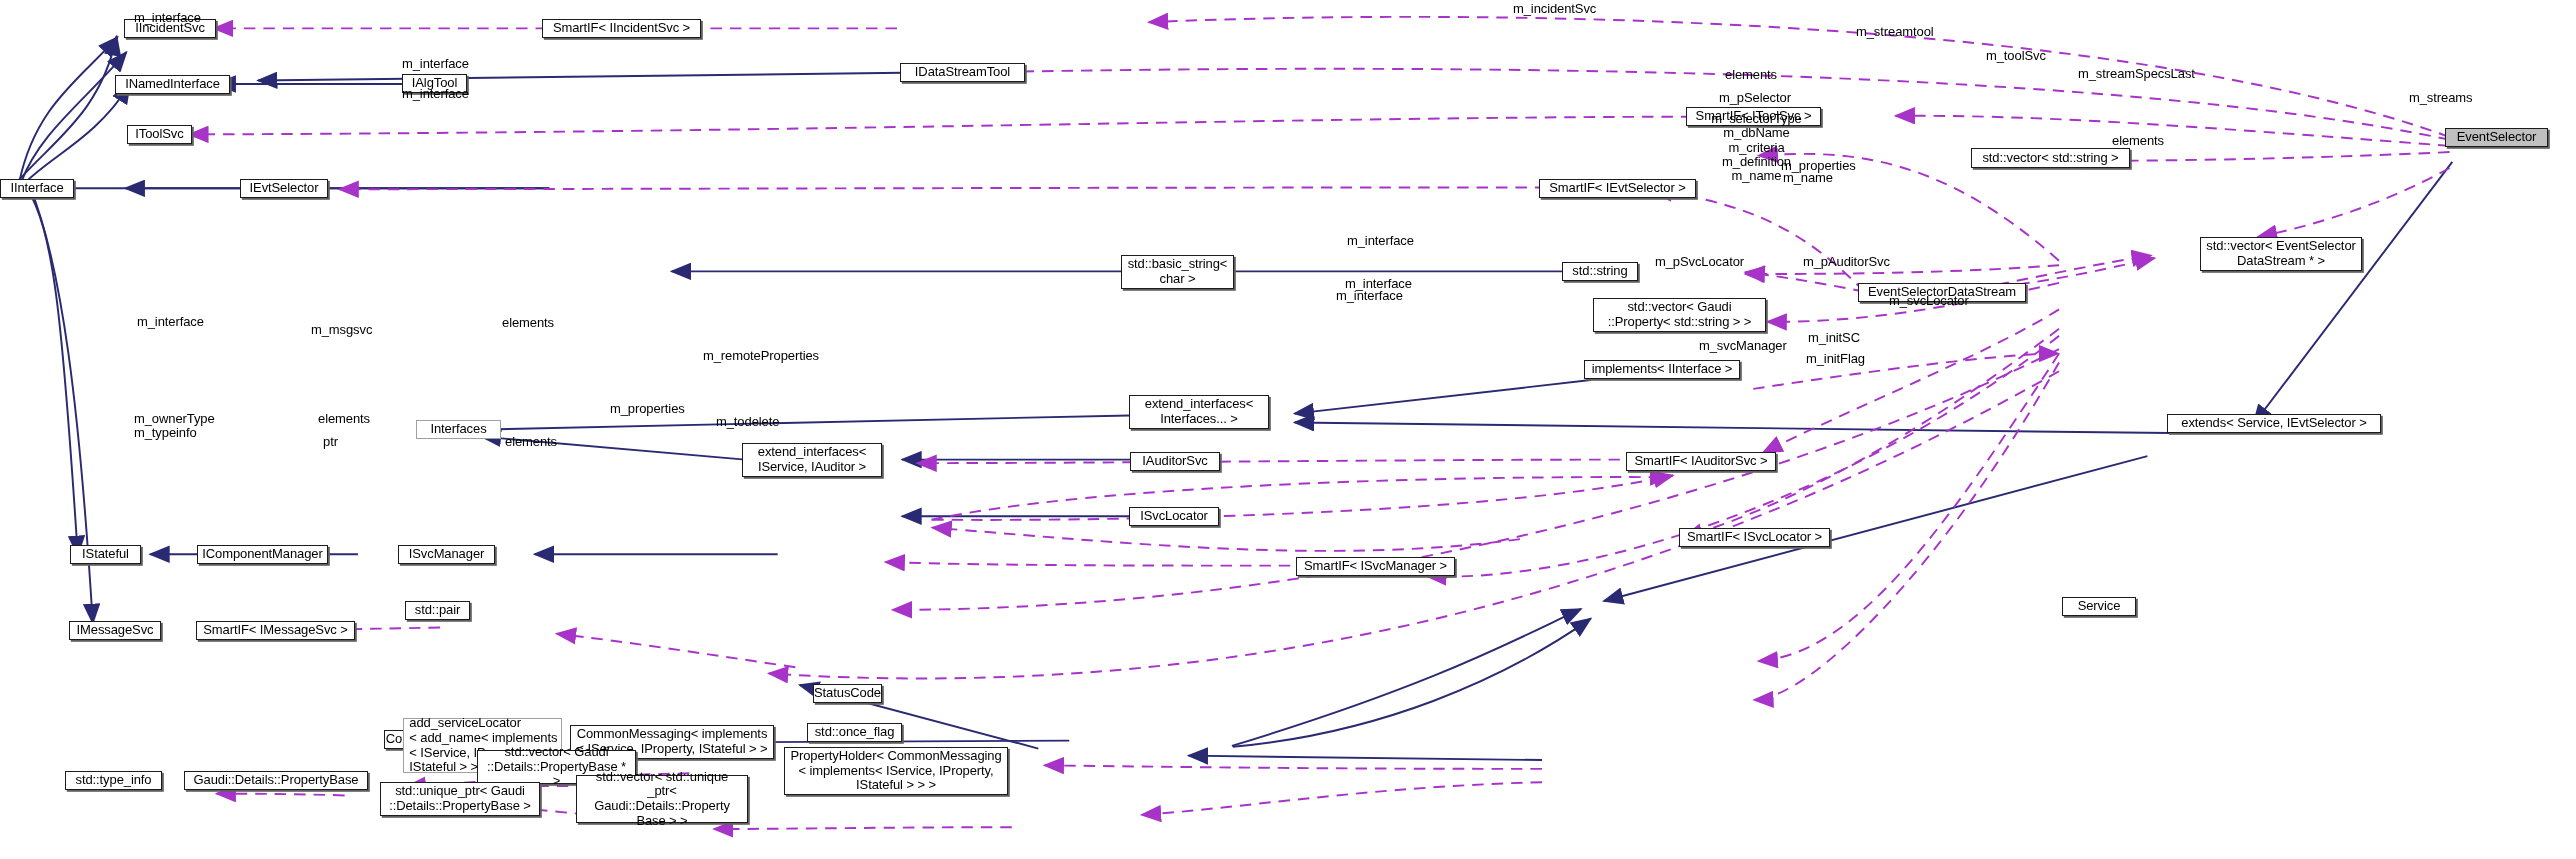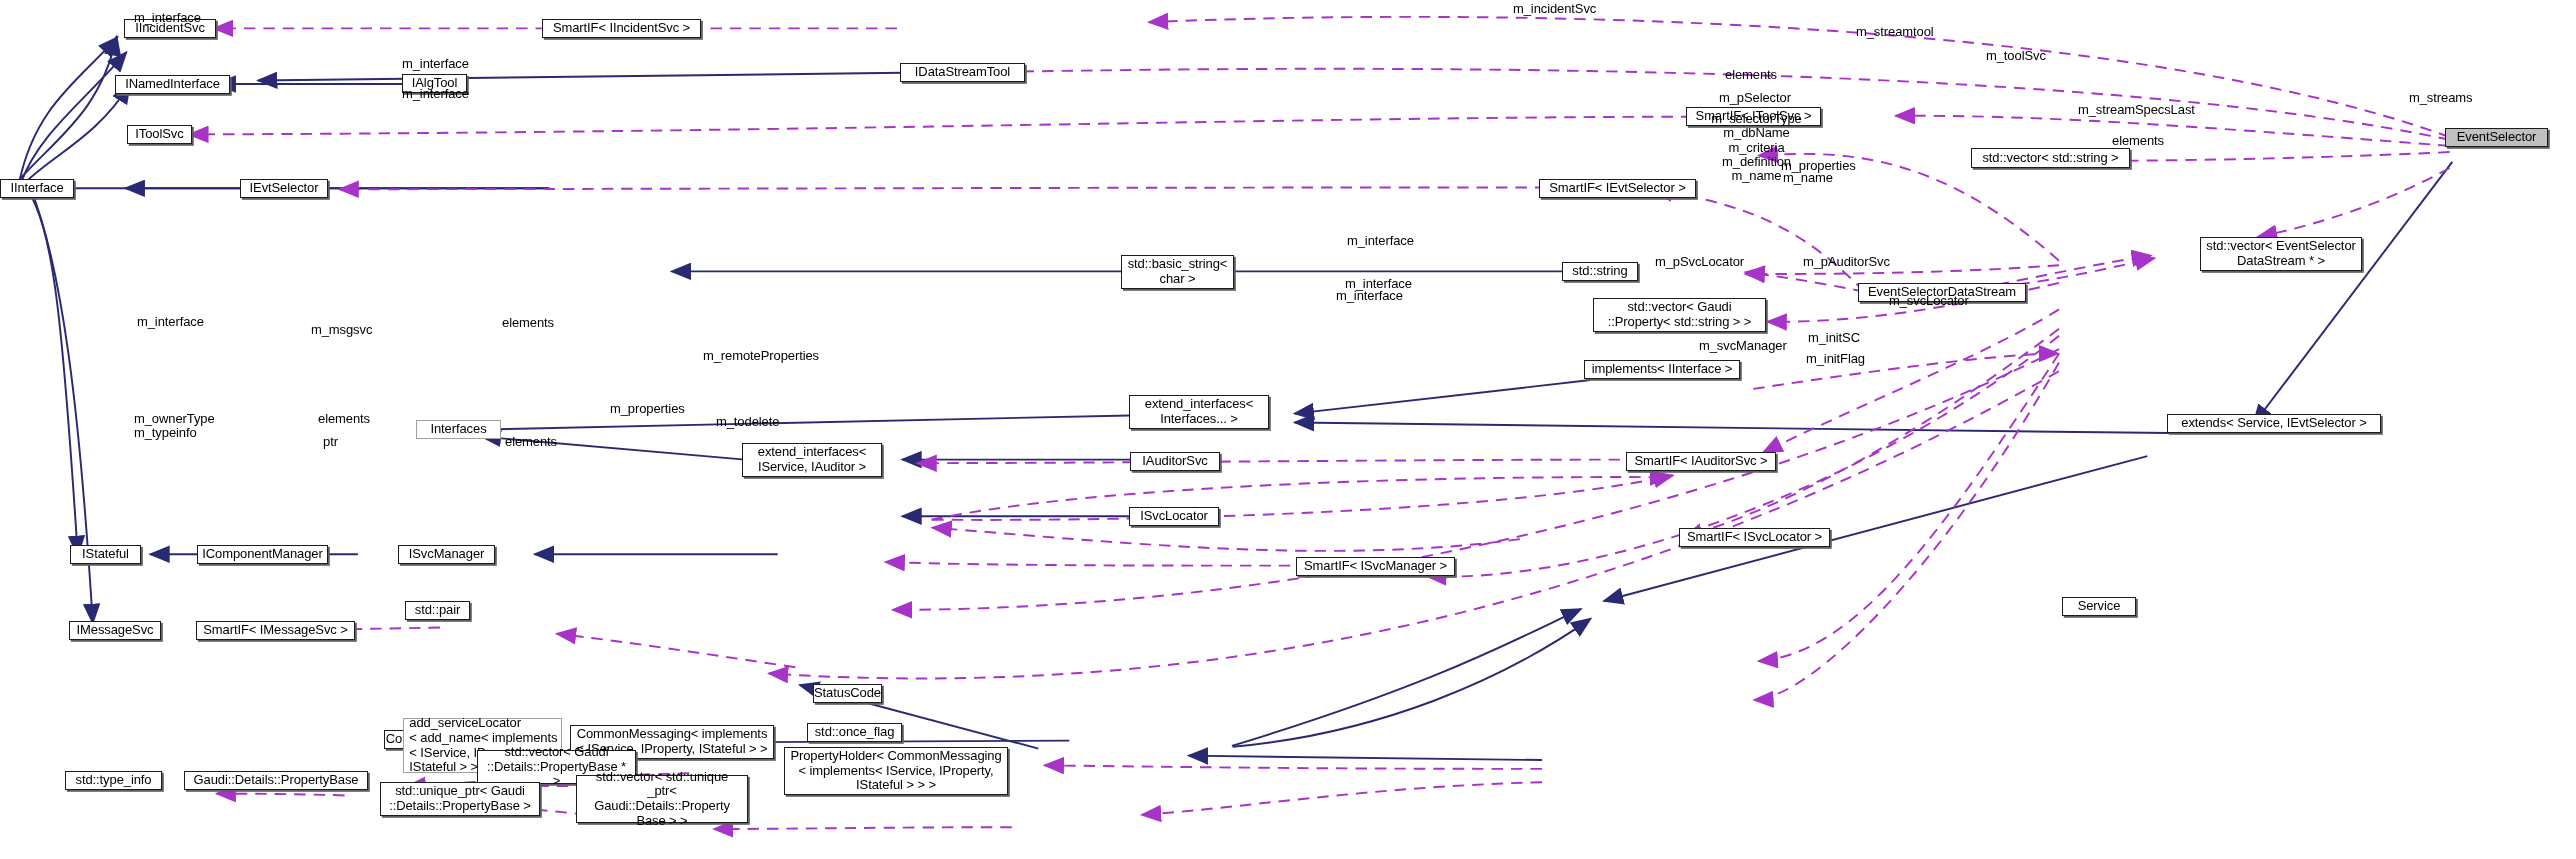--- a/index.html
+++ b/index.html
@@ -412,21 +412,21 @@
   <div class="edge-label" style="left:1856px; top:25px;"><span>m_streamtool</span></div>
 
   <div class="edge-label" style="left:402px; top:57px;"><span>m_interface</span></div>
 
   <div class="edge-label" style="left:1986px; top:49px;"><span>m_toolSvc</span></div>
 
   <div class="edge-label" style="left:402px; top:87px;"><span>m_interface</span></div>
 
   <div class="edge-label" style="left:1725px; top:68px;"><span>elements</span></div>
 
-  <div class="edge-label" style="left:2078px; top:67px;margin-top:36px;"><span>m_streamSpecsLast</span></div>
+  <div class="edge-label" style="left:2078px; top:67px;"><span>m_streamSpecsLast</span></div>
 
   <div class="edge-label" style="left:2409px; top:91px;"><span>m_streams</span></div>
 
   <div class="edge-label" style="left:1719px; top:91px;"><span>m_pSelector</span></div>
 
   <div class="edge-label" style="left:1706px; top:112px; text-align:center; width:101px;"><span>m_selectorType
 m_dbName
 m_criteria
 m_definition
 m_name</span></div>

